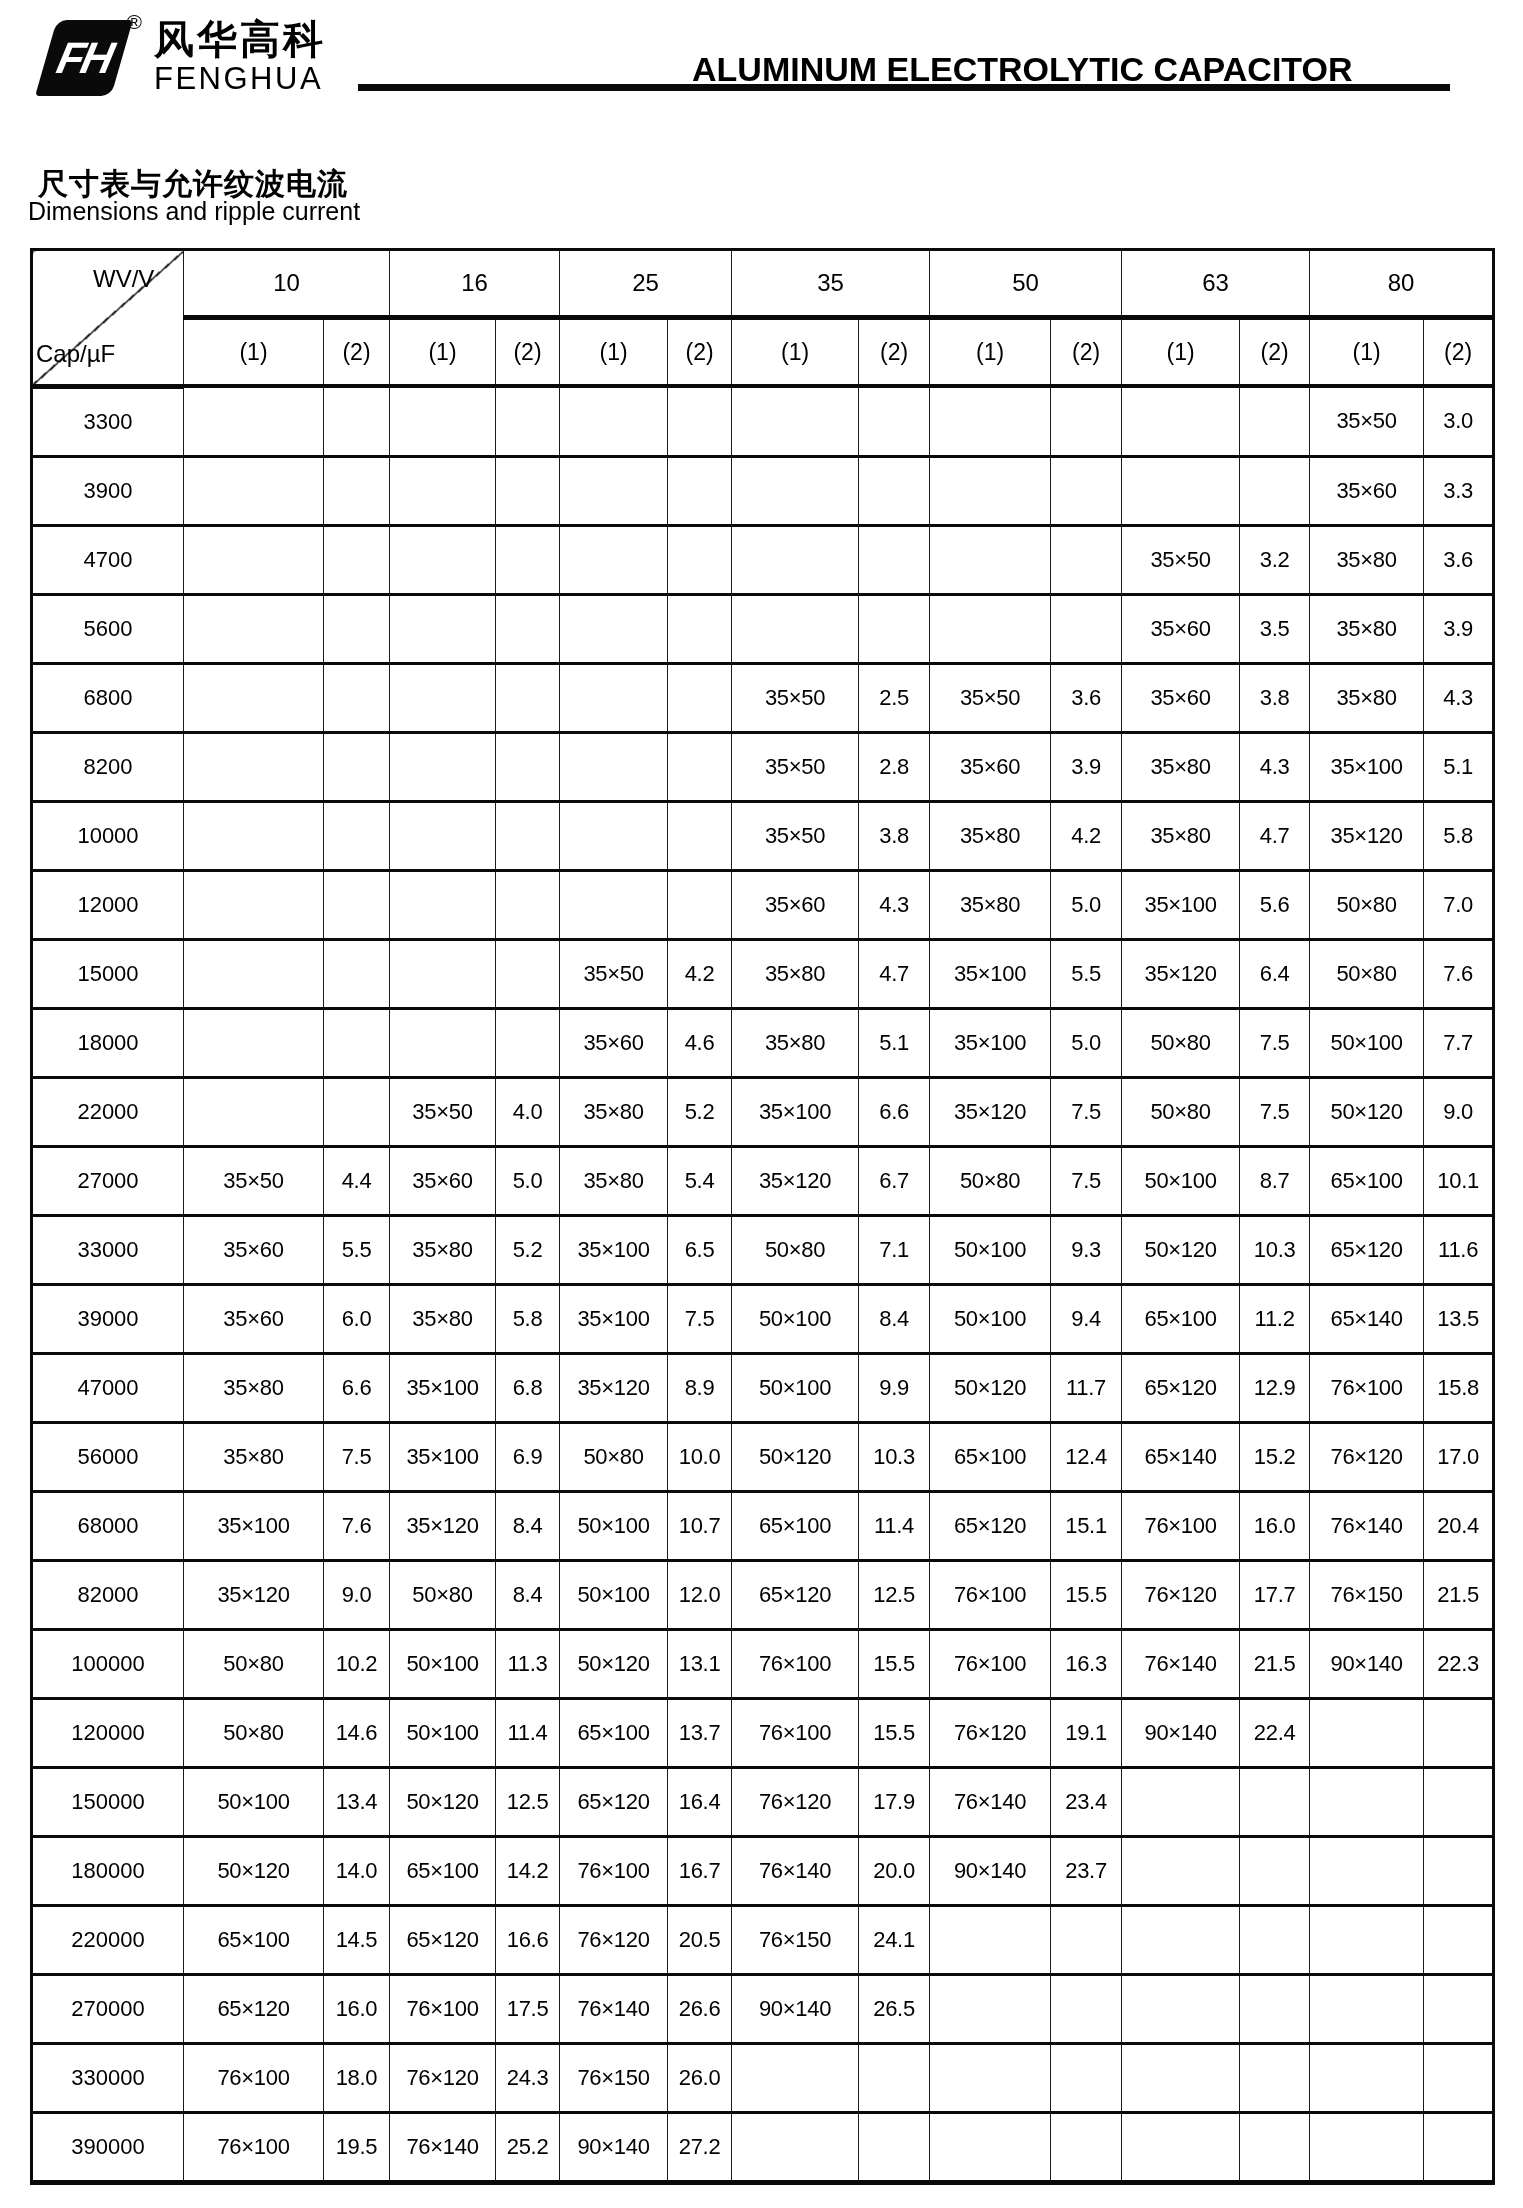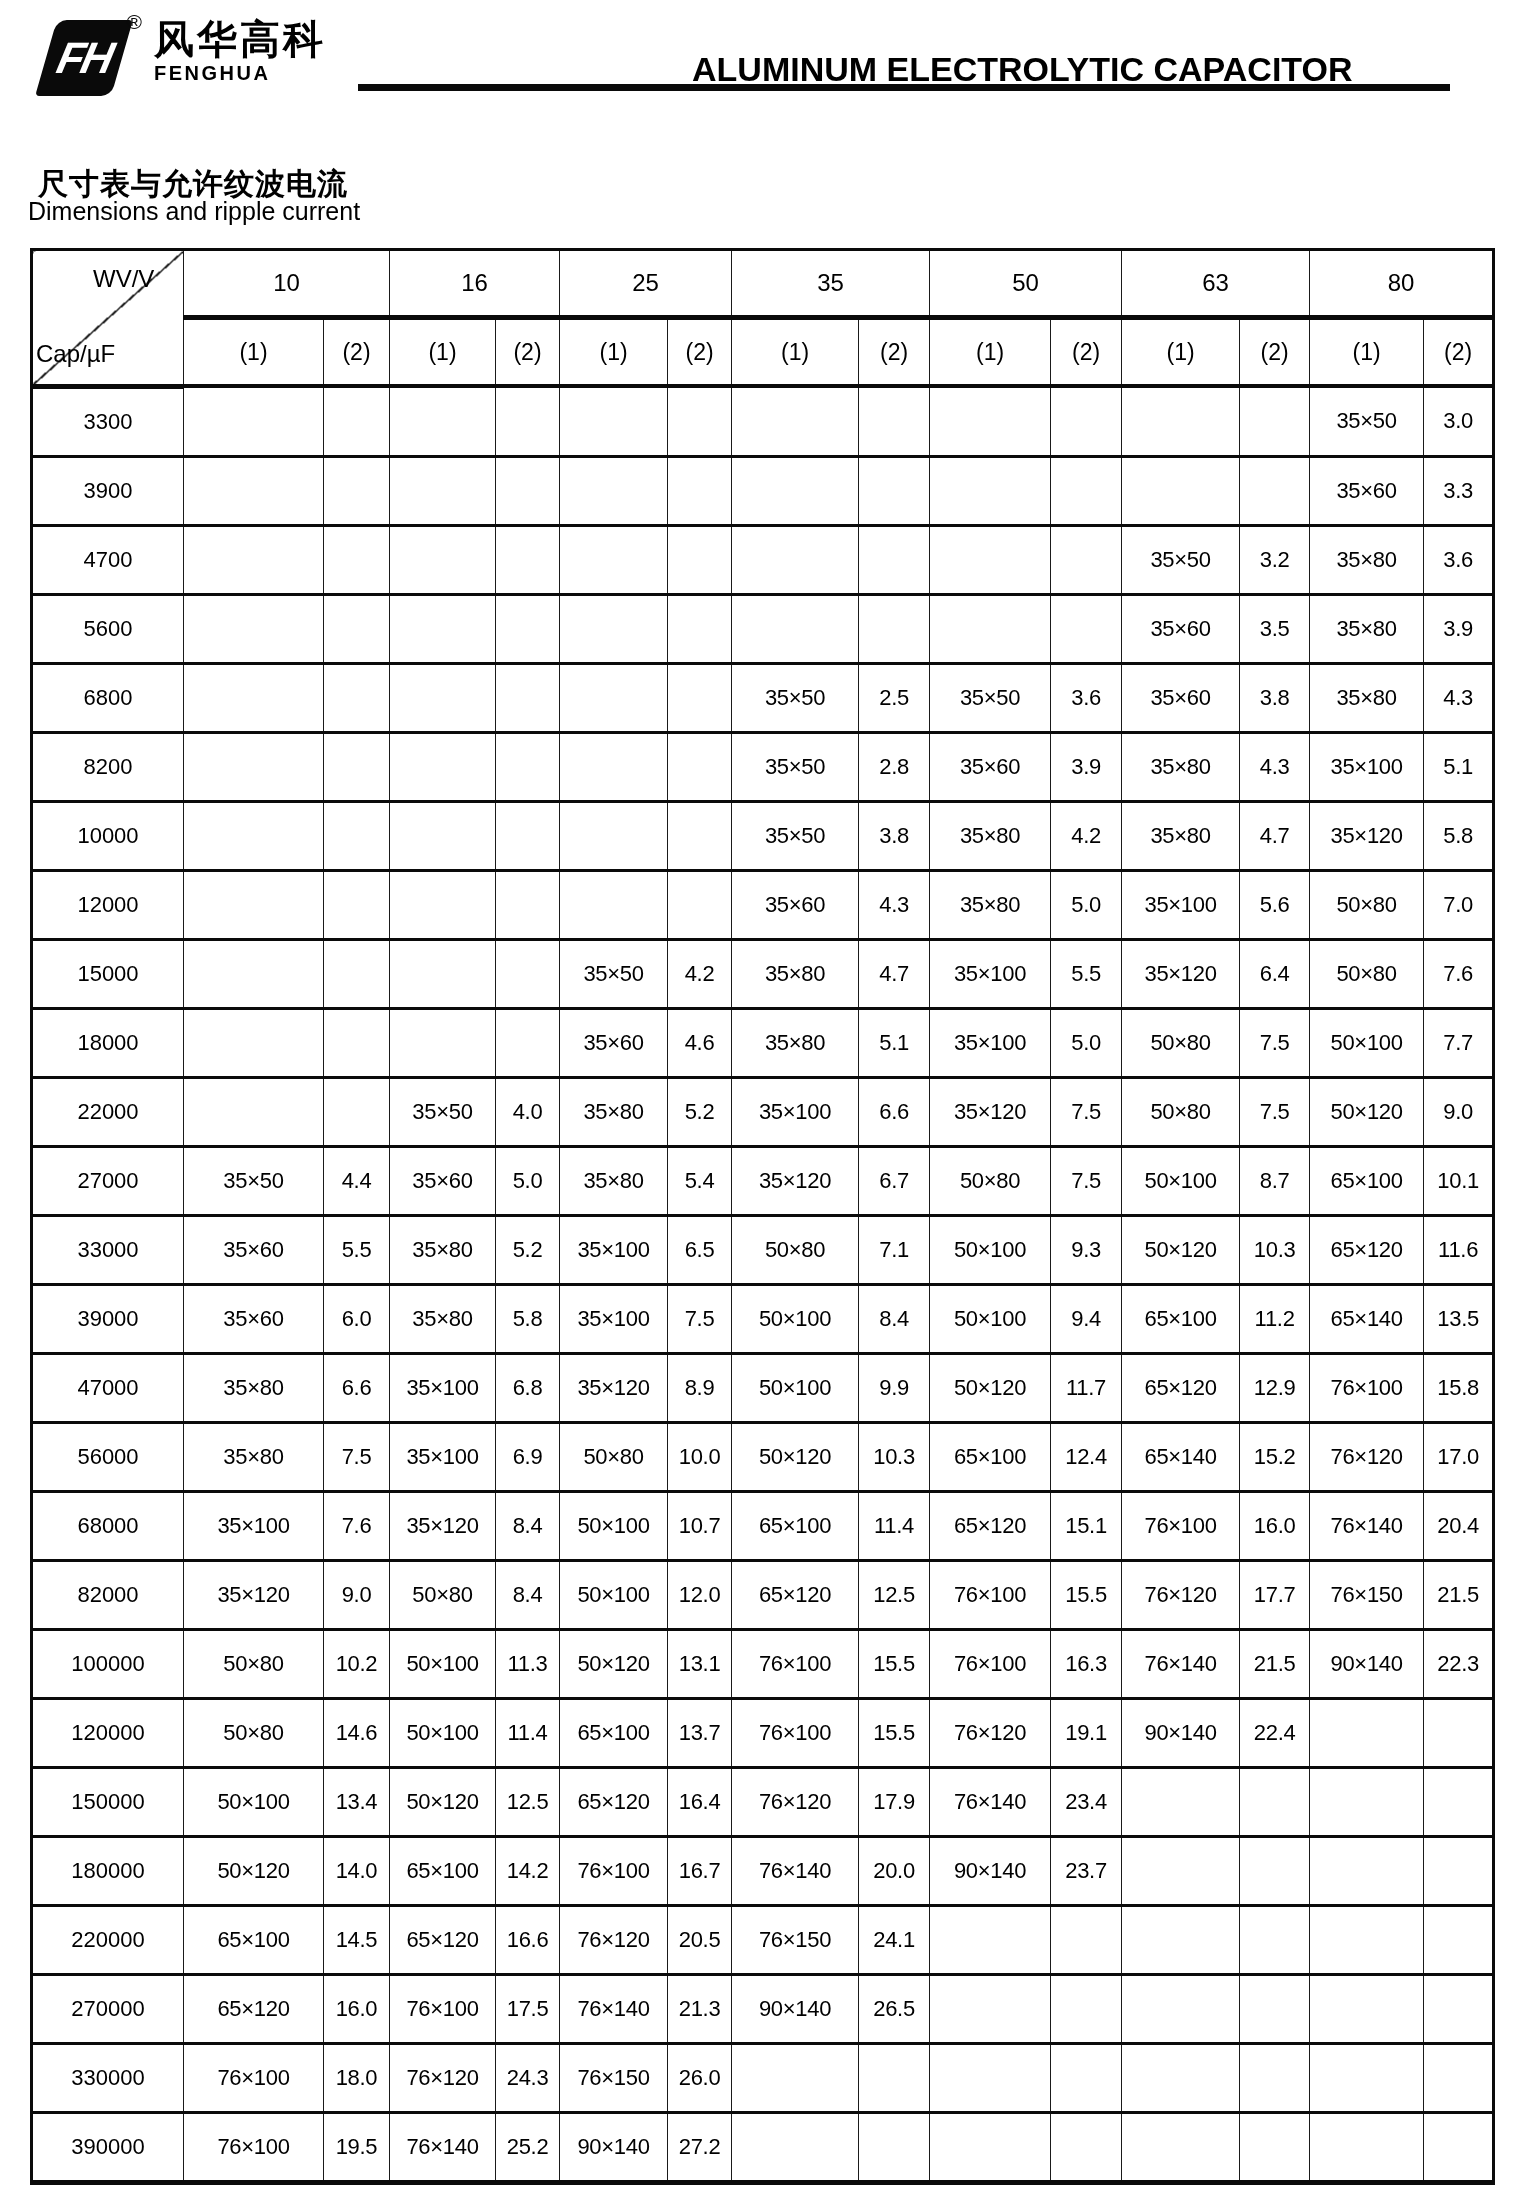--- a/index.html
+++ b/index.html
@@ -17,21 +17,21 @@
     background:#0a0a0a; transform:skewX(-16deg); border-radius:10px 4px 10px 4px;
     display:flex; align-items:center; justify-content:center;
   }
   .logo-fh {
     color:#fff; font-style:italic; font-weight:bold; font-size:44px;
     letter-spacing:-3px; transform:skewX(4deg); line-height:1;
   }
   .logo-reg { position:absolute; top:-2px; right:2px; font-size:21px; color:#0a0a0a; }
   .brand-text { margin-left:10px; margin-top:6px; }
   .brand-cn { font-size:40px; font-weight:bold; letter-spacing:3px; line-height:1.05; white-space:nowrap; }
-  .brand-en { font-size:20px; font-weight:bold; letter-spacing:2.5px; line-height:1.1; margin-top:2px; }
+  .brand-en { font-size:31px; font-weight:normal; letter-spacing:2.5px; line-height:1.1; margin-top:2px; }
   .doc-title {
     position:absolute; top:34px; left:676px; margin:16px;
     font-size:34px; font-weight:bold; letter-spacing:0px; white-space:nowrap;
   }
   .header-rule { position:absolute; top:84px; left:358px; width:1092px; height:7px; background:#0a0a0a; }
 
   
   .title-cn { position:absolute; top:156px; left:30px; margin:8px; font-size:30px; font-weight:bold; letter-spacing:1px; }
   .title-en { position:absolute; top:197px; left:28px; font-size:25px; font-weight:normal; }
 
@@ -524,21 +524,21 @@
           <td class="dim-cell"></td>
           <td class="ripple-cell"></td>
         </tr>
         <tr>
           <td class="cap-cell">270000</td>
           <td class="dim-cell">65×120</td>
           <td class="ripple-cell">16.0</td>
           <td class="dim-cell">76×100</td>
           <td class="ripple-cell">17.5</td>
           <td class="dim-cell">76×140</td>
-          <td class="ripple-cell">21.3</td>
+          <td class="ripple-cell">26.6</td>
           <td class="dim-cell">90×140</td>
           <td class="ripple-cell">26.5</td>
           <td class="dim-cell"></td>
           <td class="ripple-cell"></td>
           <td class="dim-cell"></td>
           <td class="ripple-cell"></td>
           <td class="dim-cell"></td>
           <td class="ripple-cell"></td>
         </tr>
         <tr>

